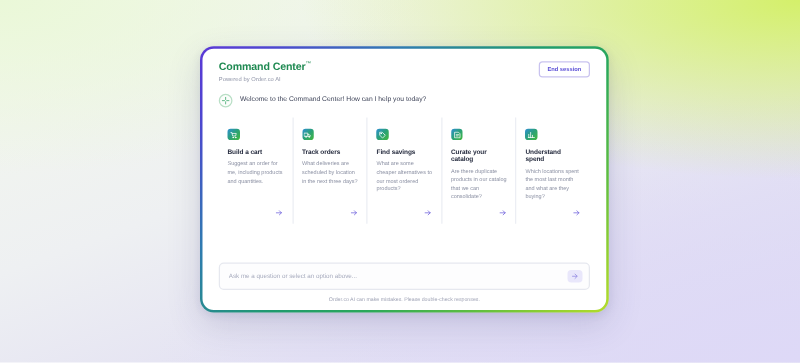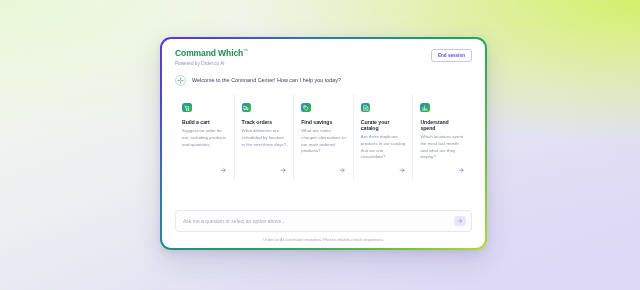--- a/index.html
+++ b/index.html
@@ -76,21 +76,21 @@
   .disclaimer { text-align:center; font-size:4.2px; color:#a0a4b6; padding-top:5px; }
 </style>
 </head>
 <body>
 
 <div class="frame-wrap">
   <div class="panel">
 
     <div class="panel-header">
       <div>
-        <div class="brand-title"><span>Command Which</span><span class="tm">™</span></div>
+        <div class="brand-title"><span>Command Center</span><span class="tm">™</span></div>
         <div class="brand-sub">Powered by Order.co AI</div>
       </div>
       <button class="end-session">End session</button>
     </div>
 
     <div class="welcome-row">
       <span class="spark-badge">
         <svg viewBox="0 0 24 24" fill="none" stroke="#2aa05e" stroke-width="2" stroke-linecap="round">
           <path d="M12 3v6M12 15v6M3 12h6M15 12h6"></path>
         </svg>

